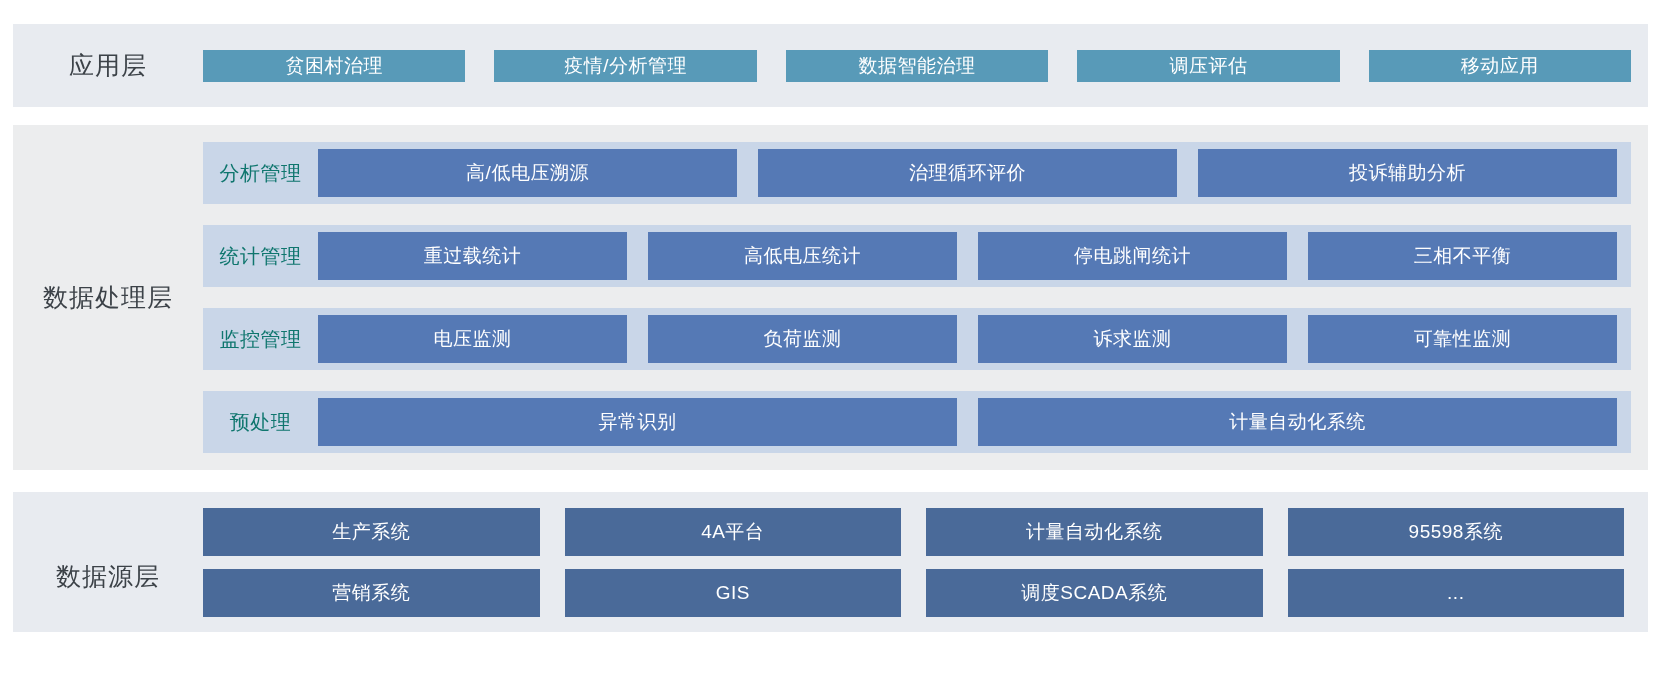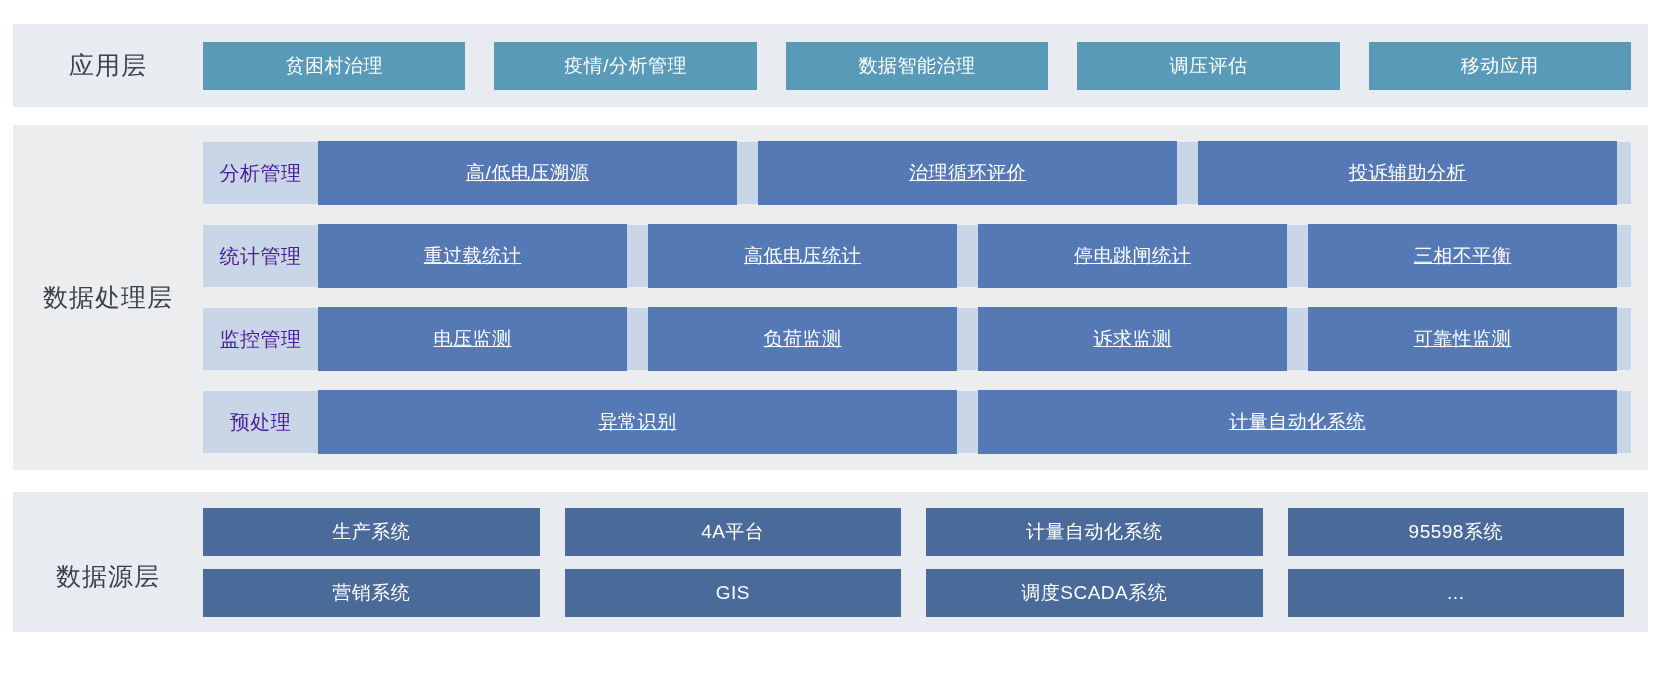--- a/index.html
+++ b/index.html
@@ -56,21 +56,21 @@
   }
   #app-layer .layer-label { flex-basis: 190px; }
 
   .app-row {
     display: flex;
     gap: 29px;
     padding-right: 17px;
   }
   .app-cell {
     flex: 1 1 0;
-    height: 48px;
+    height: 32px;
     background: #589ab8;
     color: #ffffff;
     font-size: 19px;
     display: flex;
     align-items: center;
     justify-content: center;
     letter-spacing: 0.5px;
     white-space: nowrap;
   }
 
@@ -91,42 +91,41 @@
   .proc-row {
     background: #c9d6e8;
     height: 62px;
     display: flex;
     align-items: center;
     padding: 0 14px 0 0;
   }
   .proc-row-label {
     flex: 0 0 115px;
     text-align: center;
-    color: #4c1d95;
+    color: #0f766e;
     font-size: 20px;
     letter-spacing: 0.5px;
     white-space: nowrap;
   }
   .proc-cells {
     flex: 1 1 auto;
     display: flex;
     gap: 21px;
   }
   .proc-cell {
     flex: 1 1 0;
-    height: 64px;
+    height: 48px;
     background: #5579b5;
     color: #ffffff;
     font-size: 19px;
     display: flex;
     align-items: center;
     justify-content: center;
     letter-spacing: 0.5px;
     white-space: nowrap;
-    text-decoration: underline;
   }
 
   
   #source-layer {
     top: 492px;
     height: 140px;
     background: #e8ebf0;
   }
   #source-layer .layer-label { flex-basis: 190px; margin-top: 30px; }
 

